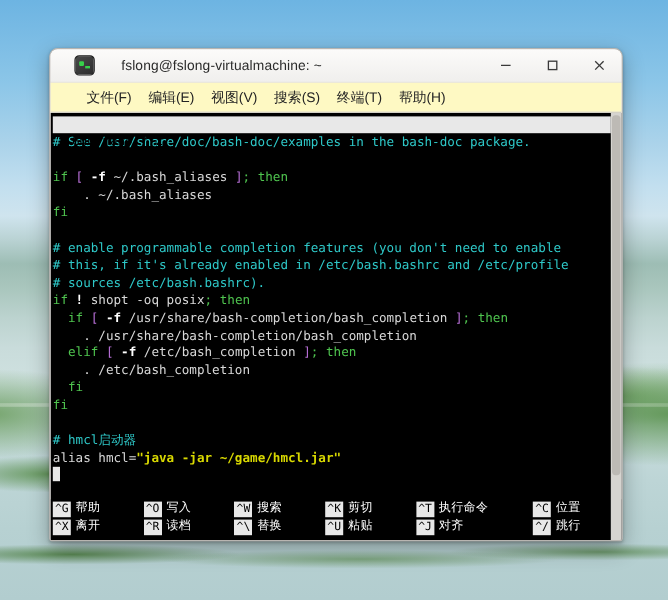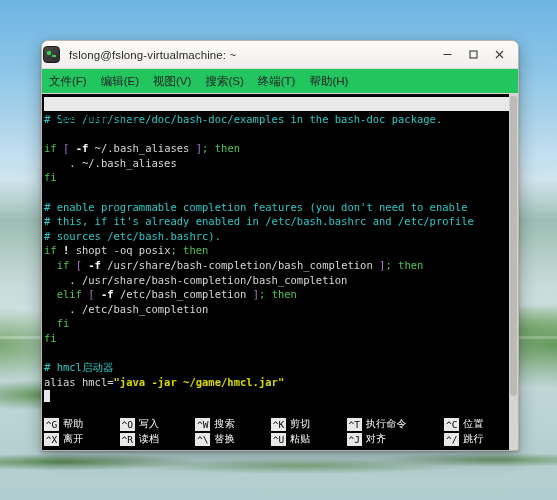--- a/index.html
+++ b/index.html
@@ -56,22 +56,23 @@
     border:1px solid #b8b5b1;border-radius:7px 7px 2px 2px;
     box-shadow:0 6px 18px rgba(0,0,0,.30), 0 1px 3px rgba(0,0,0,.25);
     overflow:hidden;
     display:flex;flex-direction:column;
   }
   
   #titlebar{
     height:27px;flex:0 0 27px;
     background:linear-gradient(to bottom,#fcfbfa,#f0efed);
     border-bottom:1px solid #dcd9d5;
-    display:flex;align-items:center;padding:0 6px 0 1px;
+    display:flex;align-items:center;padding:0 6px 0 20px;
     border-radius:6px 6px 0 0;
+    gap:13px;
   }
   .term-icon{
     width:15px;height:15px;border-radius:4px;flex:0 0 15px;
     background:linear-gradient(145deg,#4a4a4a,#2c2c2c);
     border:1px solid #1c1c1c;position:relative;
   }
   .term-icon::before{
     content:"";position:absolute;left:3px;top:4px;width:4px;height:4px;
     background:#37d04a;border-radius:1px;
   }
@@ -84,23 +85,23 @@
     white-space:nowrap;overflow:hidden;letter-spacing:.1px;
   }
   .tb-spacer{flex:1 1 auto;}
   .winbtn{
     width:26px;height:22px;display:flex;align-items:center;justify-content:center;
     color:#3a3a3a;font-size:12px;line-height:1;border-radius:3px;
   }
   .winbtn svg{display:block;}
   
   #menubar{
-    height:24px;flex:0 0 24px;background:#22c55e;
+    height:24px;flex:0 0 24px;background:#fef9c3;
     border-bottom:1px solid #d9d6d2;
-    display:flex;align-items:center;padding-left:0;
+    display:flex;align-items:center;padding-left:23px;
   }
   .menu-item{
     font-size:11.5px;color:#242424;padding:2px 7px;border-radius:3px;
     white-space:nowrap;
   }
   
   #terminal{
     flex:1 1 auto;background:#000;position:relative;
     display:flex;flex-direction:column;
     font-family:"DejaVu Sans Mono","Liberation Mono",monospace;

